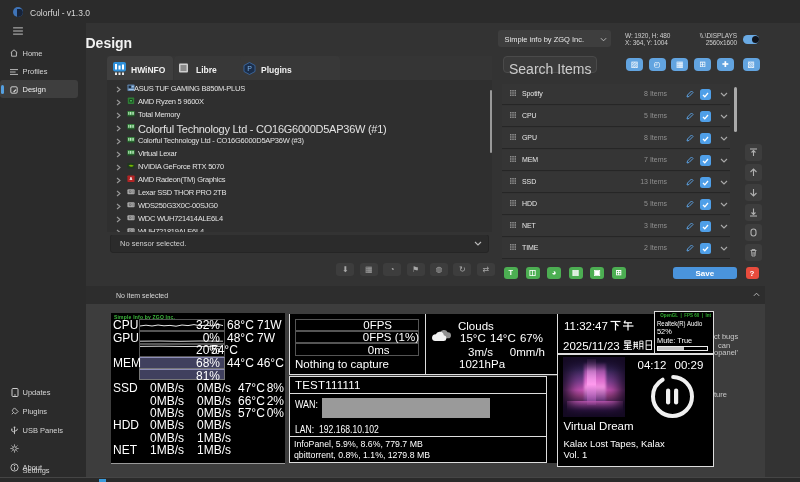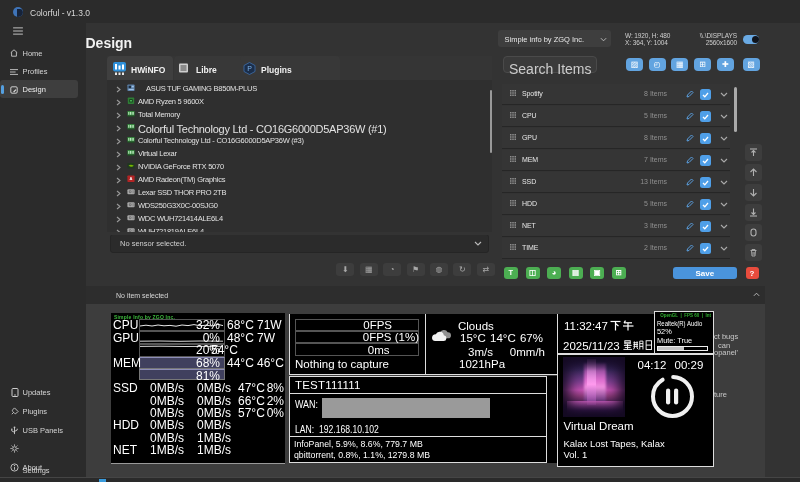--- a/index.html
+++ b/index.html
@@ -124,21 +124,21 @@
       <path d="M1 1 L4 3.5 L1 6" stroke="#999" fill="none" stroke-width="1.1"></path>
     </svg>
     <div class="abs" style="left:126.5px;top:84.4px">
       <svg width="8" height="7.5" viewBox="0 0 10 9">
         <rect x="0.5" y="0.5" width="9" height="8" rx="1" fill="#5b7fa6"></rect>
         <rect x="2" y="2" width="3" height="3" fill="#1e2c3c"></rect>
         <rect x="6" y="2" width="2.5" height="2" fill="#9fc3e8"></rect>
         <rect x="2" y="6" width="6.5" height="1.5" fill="#9fc3e8"></rect>
       </svg>
     </div>
-    <div class="txt" style="left:146px;top:84.2px;font-size:7.5px;letter-spacing:-0.25px;color:#e2e2e2">ASUS TUF GAMING B850M-PLUS</div>
+    <div class="txt" style="left:134px;top:84.2px;font-size:7.5px;letter-spacing:-0.25px;color:#e2e2e2">ASUS TUF GAMING B850M-PLUS</div>
     <svg class="abs" style="left:115.5px;top:98.5px" width="5" height="7" viewBox="0 0 5 7">
       <path d="M1 1 L4 3.5 L1 6" stroke="#999" fill="none" stroke-width="1.1"></path>
     </svg>
     <div class="abs" style="left:126.5px;top:97.4px">
       <svg width="8" height="7.5" viewBox="0 0 10 9">
         <rect x="1" y="0.5" width="8" height="8" rx="1" fill="#2f7d36"></rect>
         <rect x="3" y="2.5" width="4" height="4" fill="#0f3814"></rect>
         <rect x="4" y="3.5" width="2" height="2" fill="#58c964"></rect>
       </svg>
     </div>

